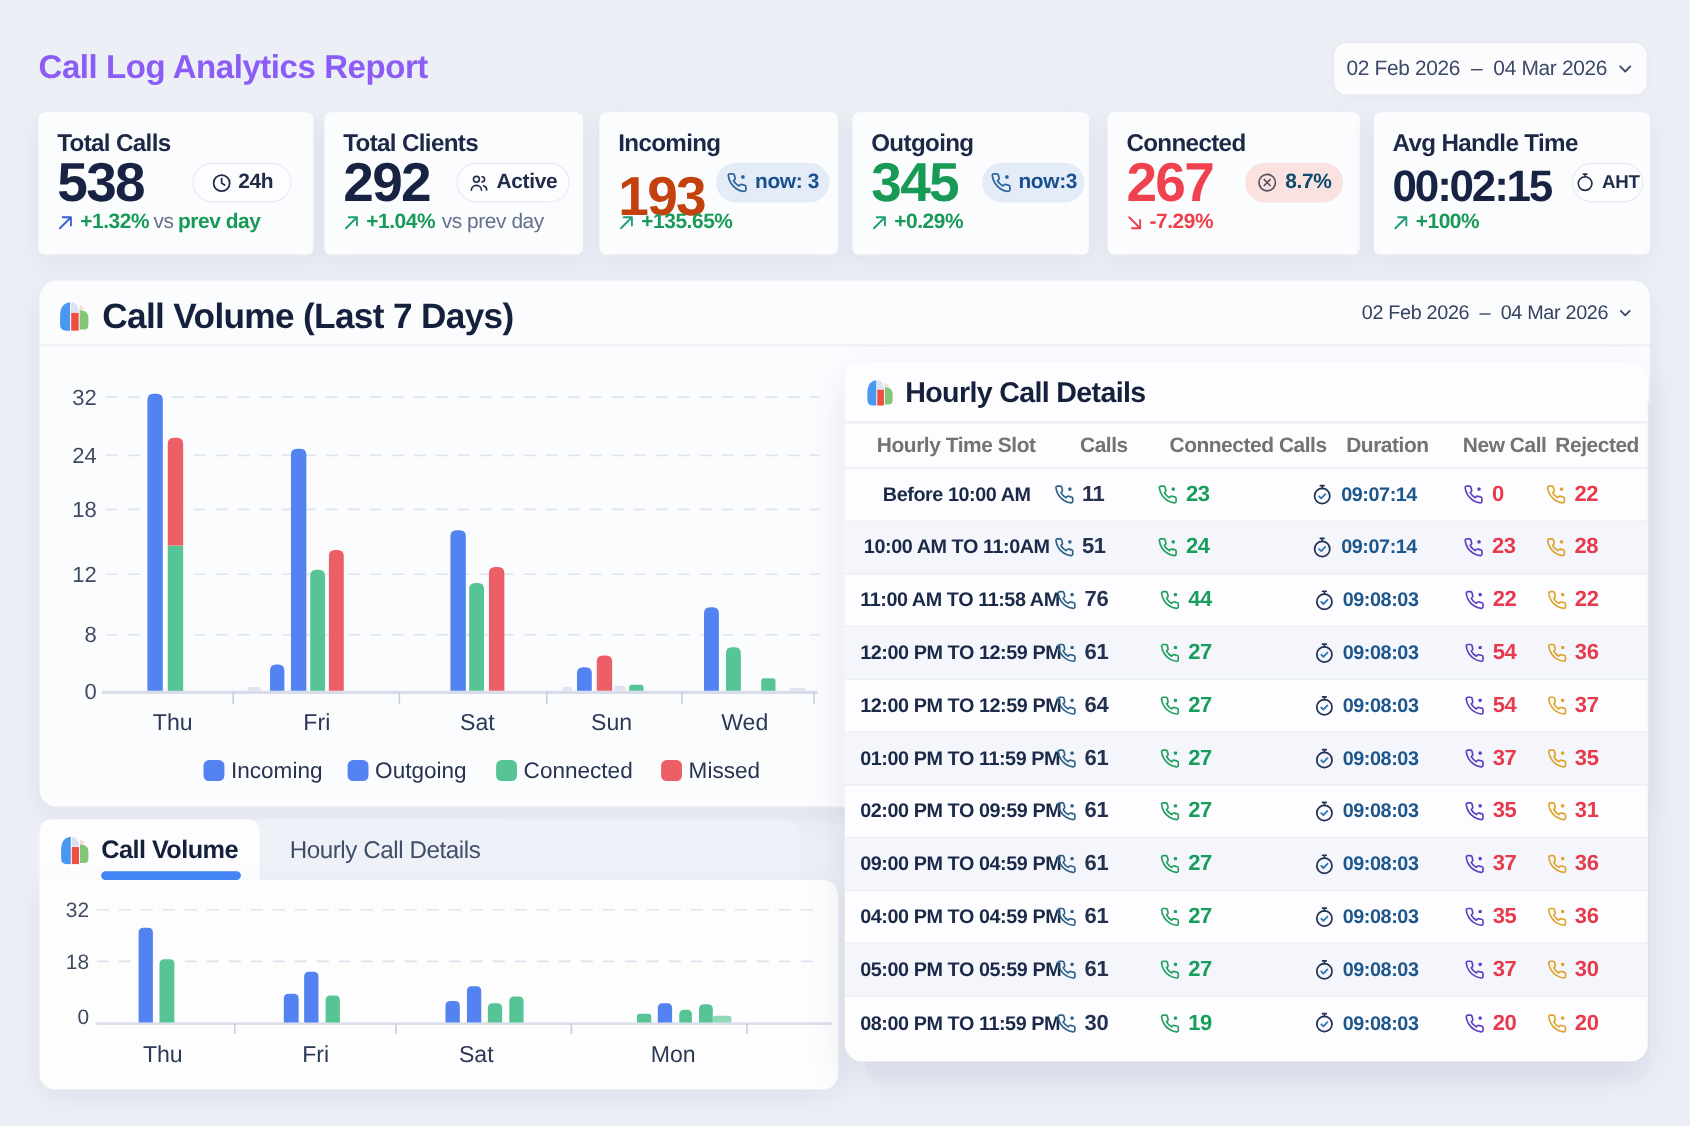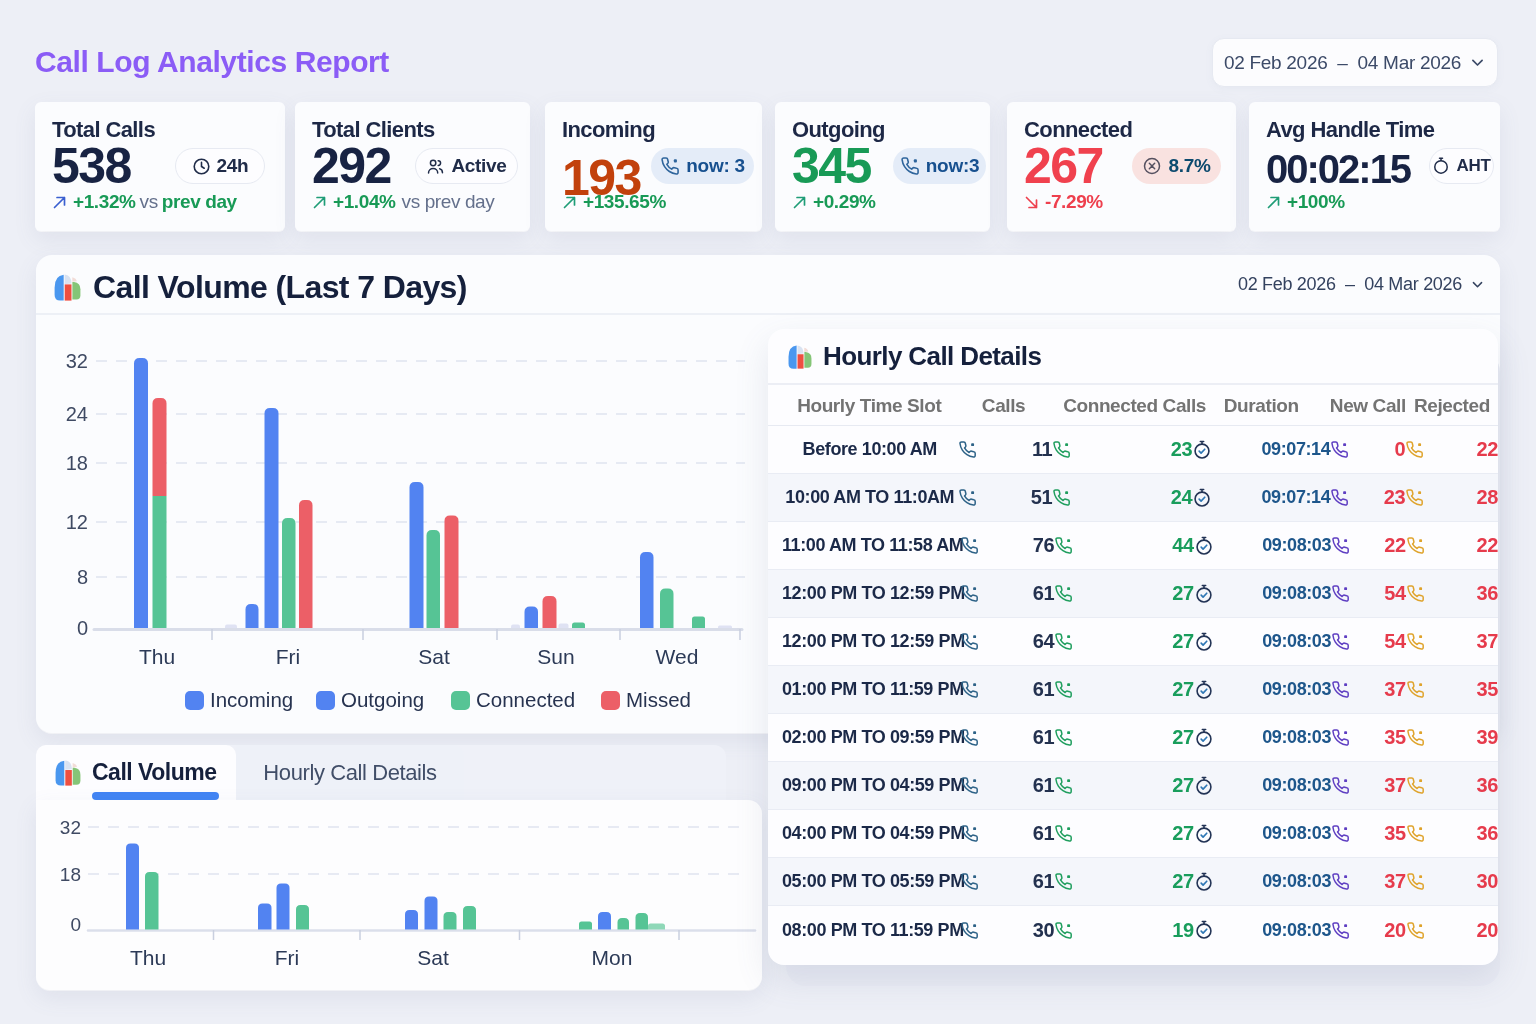--- a/index.html
+++ b/index.html
@@ -14,21 +14,21 @@
 .chg{position:absolute;display:flex;align-items:center;gap:6px;font-size:19px;font-weight:700;letter-spacing:-.4px}
 .grey{color:#64708c;font-weight:400}
 .green{color:#189a56}
 .red{color:#ee3f4d}
 .sectitle{font-size:32px;font-weight:700;letter-spacing:-.6px;color:#15203c}
 .th{white-space:nowrap;font-size:19px;font-weight:700;letter-spacing:-.4px;color:#737373;display:flex;align-items:center;justify-content:center}
 .row{position:absolute;left:768px;width:730px;height:48px;display:flex;align-items:center;border-bottom:1.33px solid #e9ecf4}
 .row.last{border-bottom:none}
 .row.alt{background:#f4f6fb}
 .c-time{white-space:nowrap;width:192px;padding-left:14px;text-align:center;font-size:18px;font-weight:700;letter-spacing:-.4px;color:#1b2948}
-.cc{display:flex;align-items:center;justify-content:space-between;gap:7px;font-size:20px;font-weight:700;letter-spacing:-.4px}
+.cc{display:flex;align-items:center;justify-content:flex-start;gap:7px;font-size:20px;font-weight:700;letter-spacing:-.4px}
 .c-calls{width:96px;color:#23314f}
 .c-conn{width:142px;color:#199d5c}
 .c-dur{width:140px;color:#1d568b;font-size:18px}
 .c-new{width:76px;color:#e63b4c}
 .c-rej{width:94px;color:#e63b4c}
 </style></head><body>
 
 <div class="abs" style="left:35px;top:45px;font-size:30px;font-weight:800;letter-spacing:-.4px;color:#8b5cf6">Call Log Analytics Report</div>
 <div class="abs flex" style="left:1212px;top:38px;width:286px;height:49px;background:#fcfcfe;border:1.5px solid #e6e9f1;border-radius:12px;justify-content:center;gap:8px;font-size:19px;color:#3c4a68;letter-spacing:-.3px;box-shadow:0 2px 8px rgba(100,115,150,.05)">02 Feb 2026 &nbsp;–&nbsp; 04 Mar 2026<svg width="17" height="17" viewBox="0 0 24 24" style="flex:none">
       <path d="M5.5 9l6.5 6.5L18.5 9" fill="none" stroke="#3c4a68" stroke-width="2.4" stroke-linecap="round" stroke-linejoin="round"></path>
@@ -536,21 +536,21 @@
         <path d="M21.7 16.9v2.8a1.9 1.9 0 0 1-2.1 1.9 19 19 0 0 1-8.3-3 18.8 18.8 0 0 1-5.8-5.8 19 19 0 0 1-3-8.35A1.9 1.9 0 0 1 4.4 2.4h2.9a1.9 1.9 0 0 1 1.9 1.65 12.3 12.3 0 0 0 .67 2.7 1.9 1.9 0 0 1-.43 2L8.2 10a15.3 15.3 0 0 0 5.8 5.8l1.24-1.24a1.9 1.9 0 0 1 2-.43 12.3 12.3 0 0 0 2.7.67 1.9 1.9 0 0 1 1.76 1.9z" fill="none" stroke="#5e3ec2" stroke-width="1.9" stroke-linejoin="round"></path>
         <rect x="16.6" y="4.0" width="3.7" height="3.7" rx="1.1" fill="#5e3ec2"></rect>
       </svg>
       <span>35</span>
     </div>
     <div class="cc c-rej">
       <svg width="19" height="19" viewBox="0 0 24 24" style="flex:none">
         <path d="M21.7 16.9v2.8a1.9 1.9 0 0 1-2.1 1.9 19 19 0 0 1-8.3-3 18.8 18.8 0 0 1-5.8-5.8 19 19 0 0 1-3-8.35A1.9 1.9 0 0 1 4.4 2.4h2.9a1.9 1.9 0 0 1 1.9 1.65 12.3 12.3 0 0 0 .67 2.7 1.9 1.9 0 0 1-.43 2L8.2 10a15.3 15.3 0 0 0 5.8 5.8l1.24-1.24a1.9 1.9 0 0 1 2-.43 12.3 12.3 0 0 0 2.7.67 1.9 1.9 0 0 1 1.76 1.9z" fill="none" stroke="#dfa32b" stroke-width="1.9" stroke-linejoin="round"></path>
         <rect x="16.6" y="4.0" width="3.7" height="3.7" rx="1.1" fill="#dfa32b"></rect>
       </svg>
-      <span>39</span>
+      <span>31</span>
     </div>
   </div>
 <div class="row alt" style="top:762px">
     <div class="c-time">09:00 PM TO 04:59 PM</div>
     <div class="cc c-calls">
       <svg width="19" height="19" viewBox="0 0 24 24" style="flex:none">
         <path d="M21.7 16.9v2.8a1.9 1.9 0 0 1-2.1 1.9 19 19 0 0 1-8.3-3 18.8 18.8 0 0 1-5.8-5.8 19 19 0 0 1-3-8.35A1.9 1.9 0 0 1 4.4 2.4h2.9a1.9 1.9 0 0 1 1.9 1.65 12.3 12.3 0 0 0 .67 2.7 1.9 1.9 0 0 1-.43 2L8.2 10a15.3 15.3 0 0 0 5.8 5.8l1.24-1.24a1.9 1.9 0 0 1 2-.43 12.3 12.3 0 0 0 2.7.67 1.9 1.9 0 0 1 1.76 1.9z" fill="none" stroke="#2d6287" stroke-width="1.9" stroke-linejoin="round"></path>
         <rect x="16.6" y="4.0" width="3.7" height="3.7" rx="1.1" fill="#2d6287"></rect>
       </svg>
       <span>61</span>

